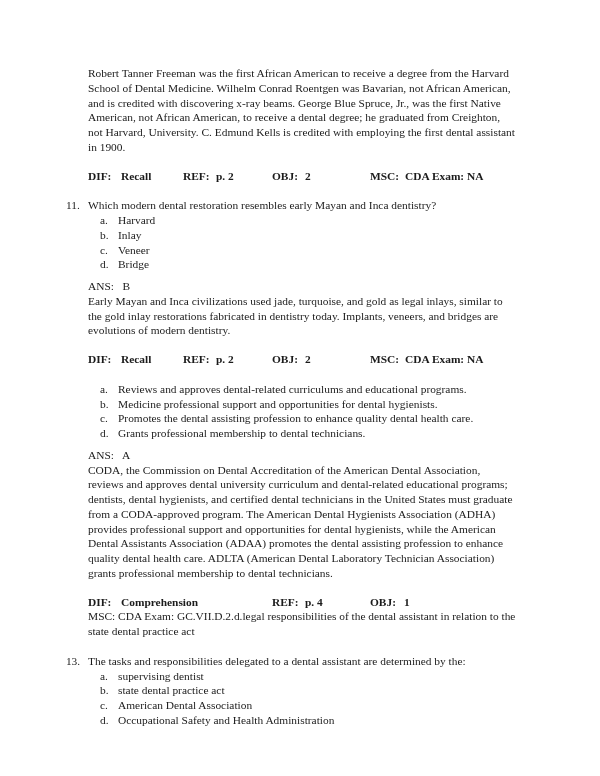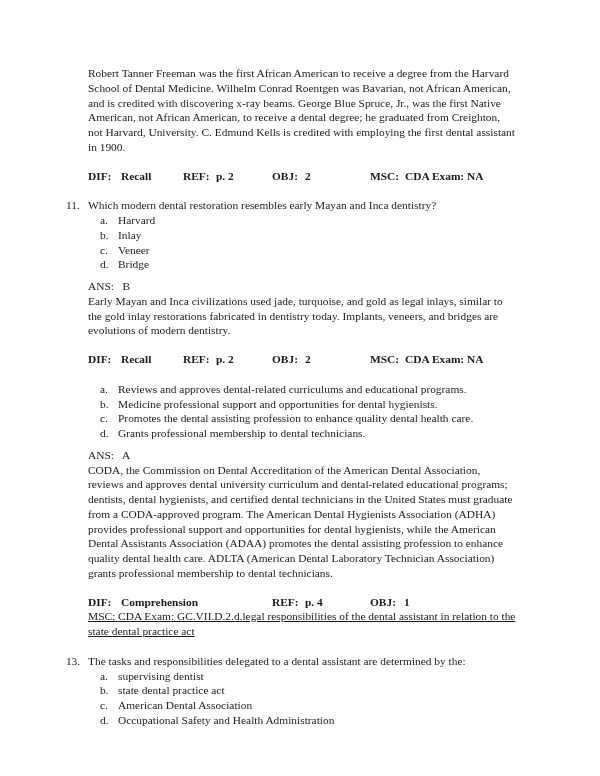--- a/index.html
+++ b/index.html
@@ -45,21 +45,20 @@
   .meta-cell {
     position: absolute;
     top: 0;
     font-weight: bold;
   }
   .meta-wrap {
     margin: 0 0 0 26px;
     width: 432px;
     font-size: 11.4px;
     line-height: 14.75px;
-    text-decoration: underline;
   }
   .q {
     margin: 0 0 0 0;
     position: relative;
     padding-left: 26px;
     width: 453px;
     font-size: 11.4px;
     line-height: 14.75px;
   }
   .q-num {

